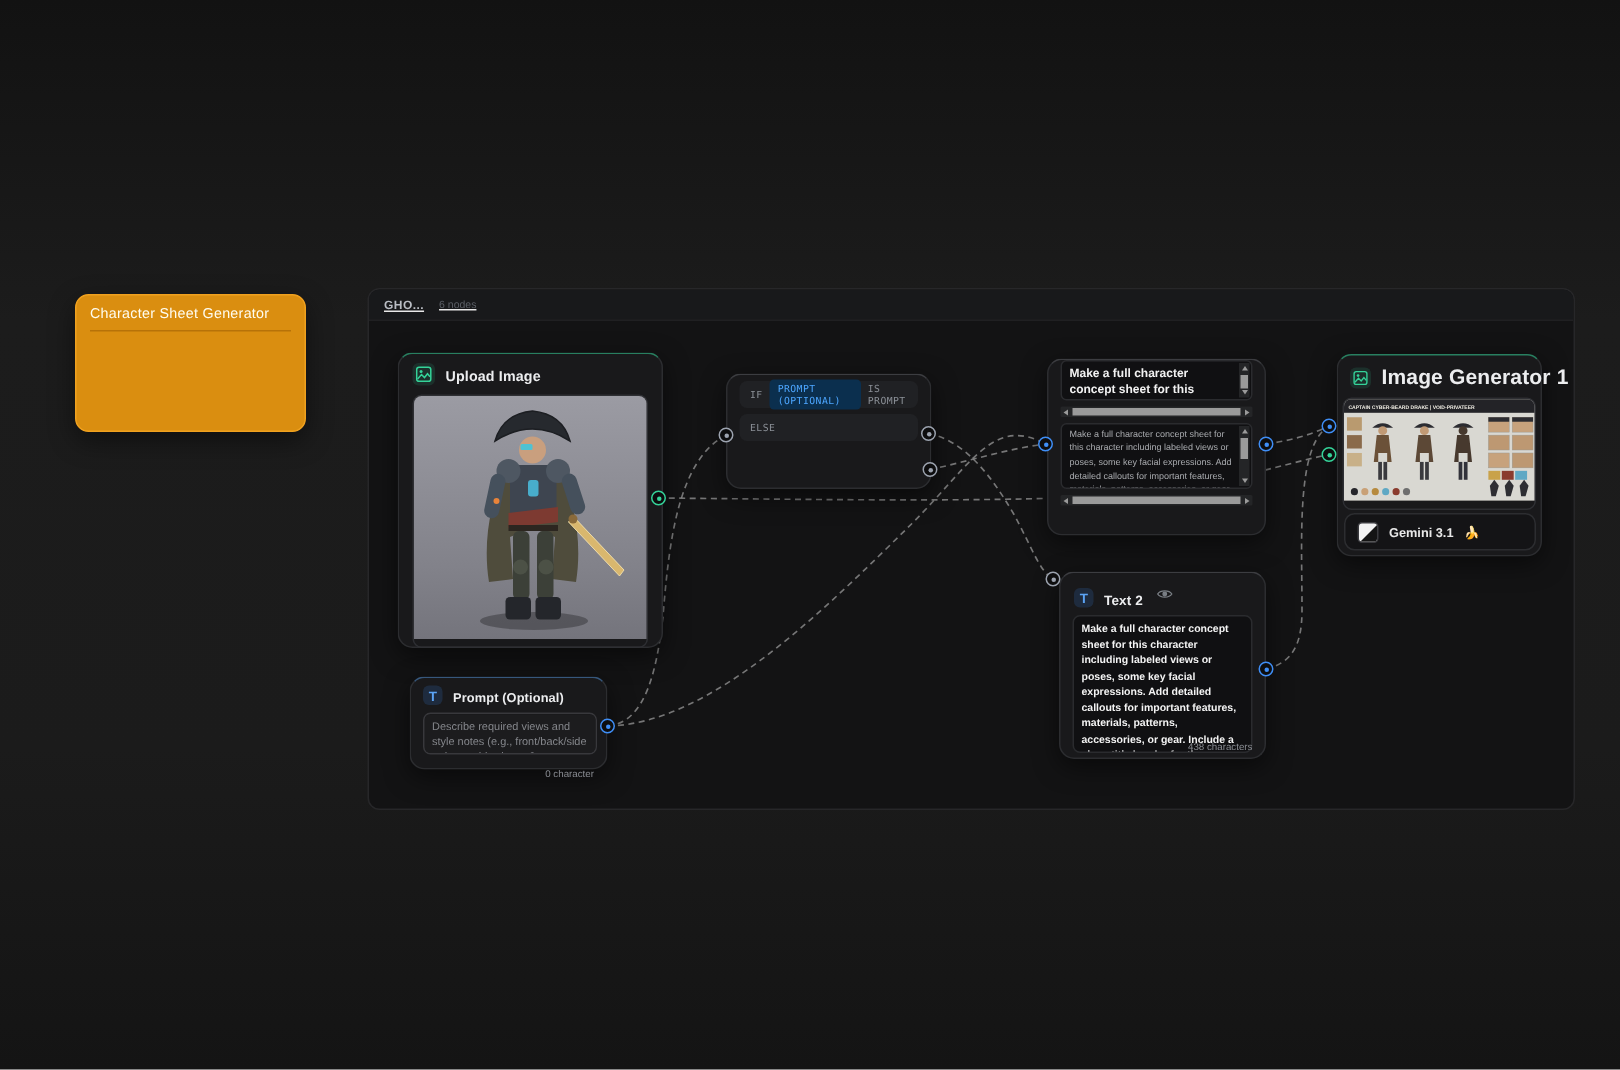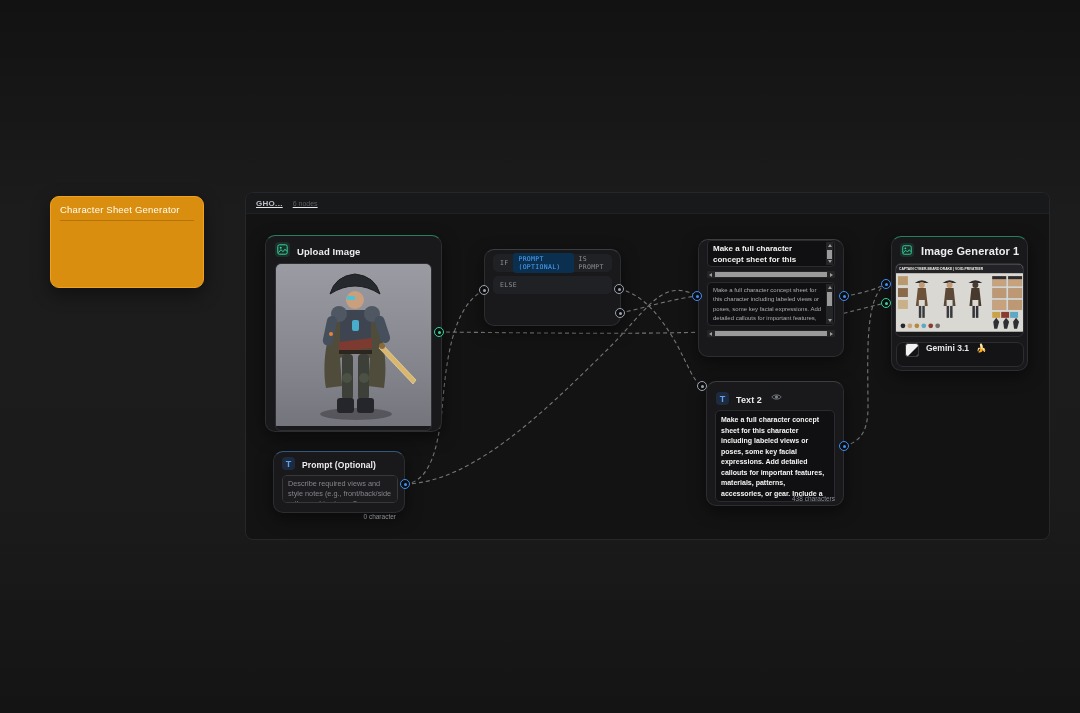--- a/index.html
+++ b/index.html
@@ -83,21 +83,21 @@
 
   
   .po-textarea { display:block; margin:0 8px; width:116px; height:28px; background:#1c1c1e;
                  border:1px solid #38383c; border-radius:5px; resize:none; padding:3px 5px;
                  font-family:"Liberation Sans",sans-serif; font-size:7.3px; color:#cfcfcf; line-height:1.4; }
   .po-textarea::placeholder { color:#84868b; }
 
   
   .model-pill { position:absolute; left:4px; top:105px; width:128px; height:25px;
                 background:#141416; border:1px solid #2c2d30; border-radius:7px;
-                display:flex; align-items:flex-start; gap:7px; padding:0 8px; }
+                display:flex; align-items:center; gap:7px; padding:0 8px; }
   .model-logo { width:14px; height:14px; border-radius:3px; overflow:hidden; background:#f2f2f2;
                 border:1px solid #3a3a3e; flex:0 0 auto; }
   .model-name { font-size:8.5px; font-weight:600; color:#e8e8e8; }
   .model-emoji { font-size:8.5px; }
 </style>
 </head>
 <body>
 
 <aside class="note">
   <h2>Character Sheet Generator</h2>
@@ -246,21 +246,21 @@
 
     <div class="node green-top" style="left:645px;top:43px;width:137px;height:135px">
       <div class="node-header" style="padding:6px 8px">
         <span class="icon-box icon-green" style="width:14px;height:14px">
           <svg width="10" height="10" viewBox="0 0 11 11">
               <rect x="0.8" y="0.8" width="9.4" height="9.4" rx="1.6" fill="none" stroke="#34d399" stroke-width="1"></rect>
               <circle cx="3.7" cy="3.7" r="1" fill="#34d399"></circle>
               <path d="M1.4,8.6 L4,5.7 L6,7.7 L8,5.2 L9.7,7.2" fill="none" stroke="#34d399" stroke-width="1"></path>
             </svg>
         </span>
-        <span class="node-title" style="font-size:11px">Image Generator 1</span>
+        <span class="node-title" style="font-size:14px">Image Generator 1</span>
       </div>
       <div class="img-frame" style="margin:0 3px">
         <svg width="129" height="68" viewBox="0 0 130 68">
           <rect width="130" height="68" fill="#d9d8d2"></rect>
           <rect width="130" height="9" fill="#232327"></rect>
           <text x="3" y="6.2" font-size="3.4" fill="#f0ede4" font-family="Liberation Sans,sans-serif" font-weight="bold">CAPTAIN CYBER-BEARD DRAKE | VOID-PRIVATEER</text>
           <rect x="2" y="12" width="10" height="9" fill="#b99a6f"></rect>
             <rect x="2" y="24" width="10" height="9" fill="#8a6a4a"></rect>
             <rect x="2" y="36" width="10" height="9" fill="#c8b088"></rect>
           <g transform="translate(18,12)">

